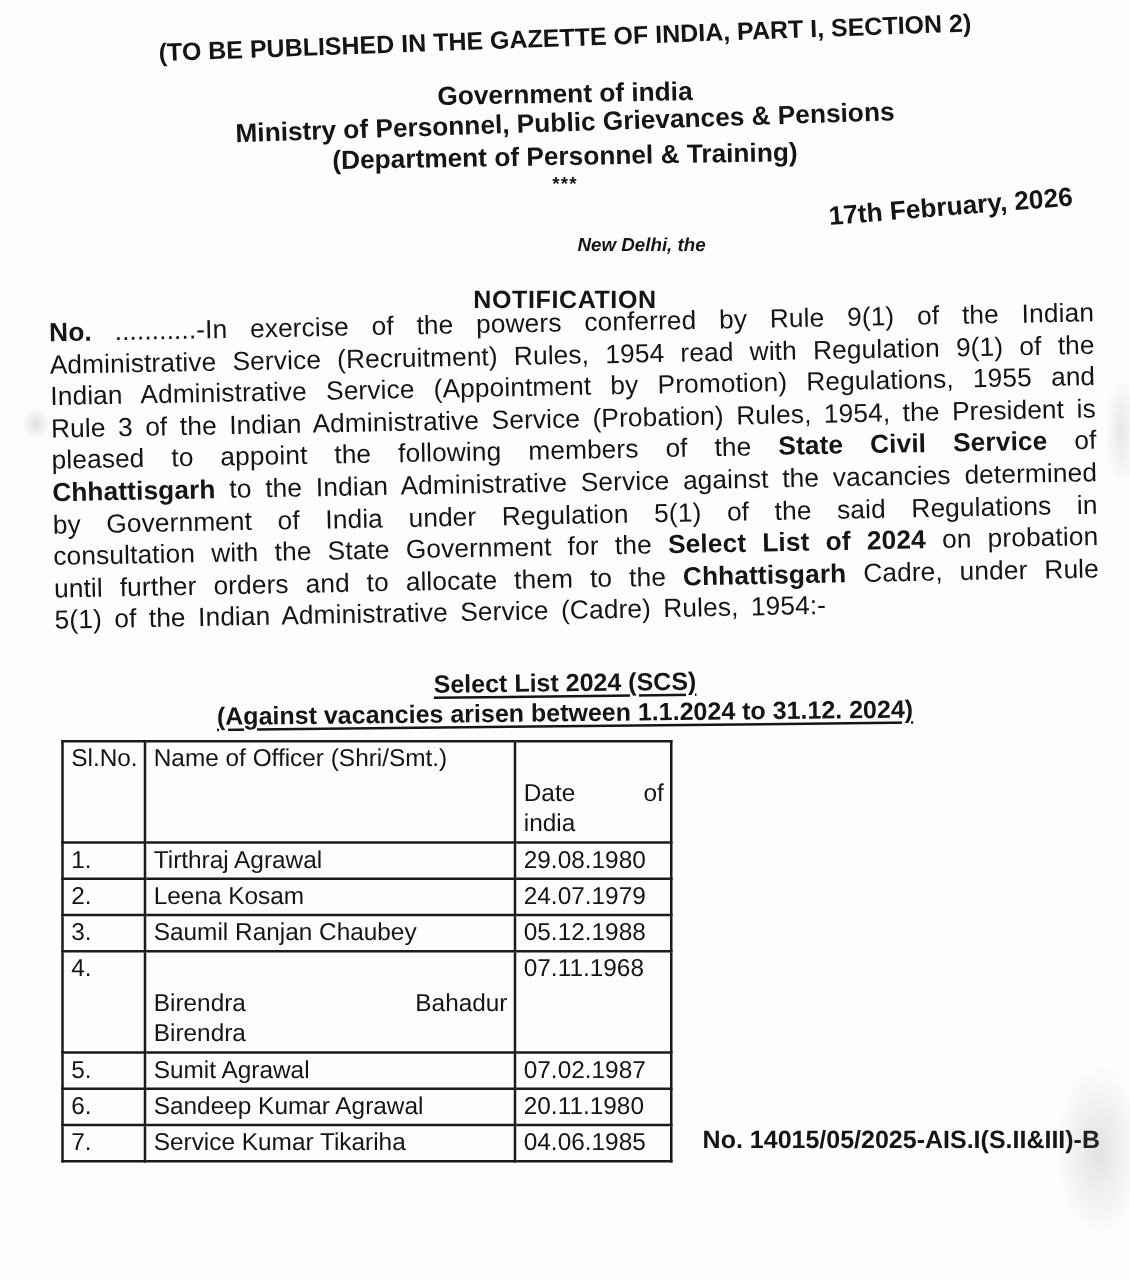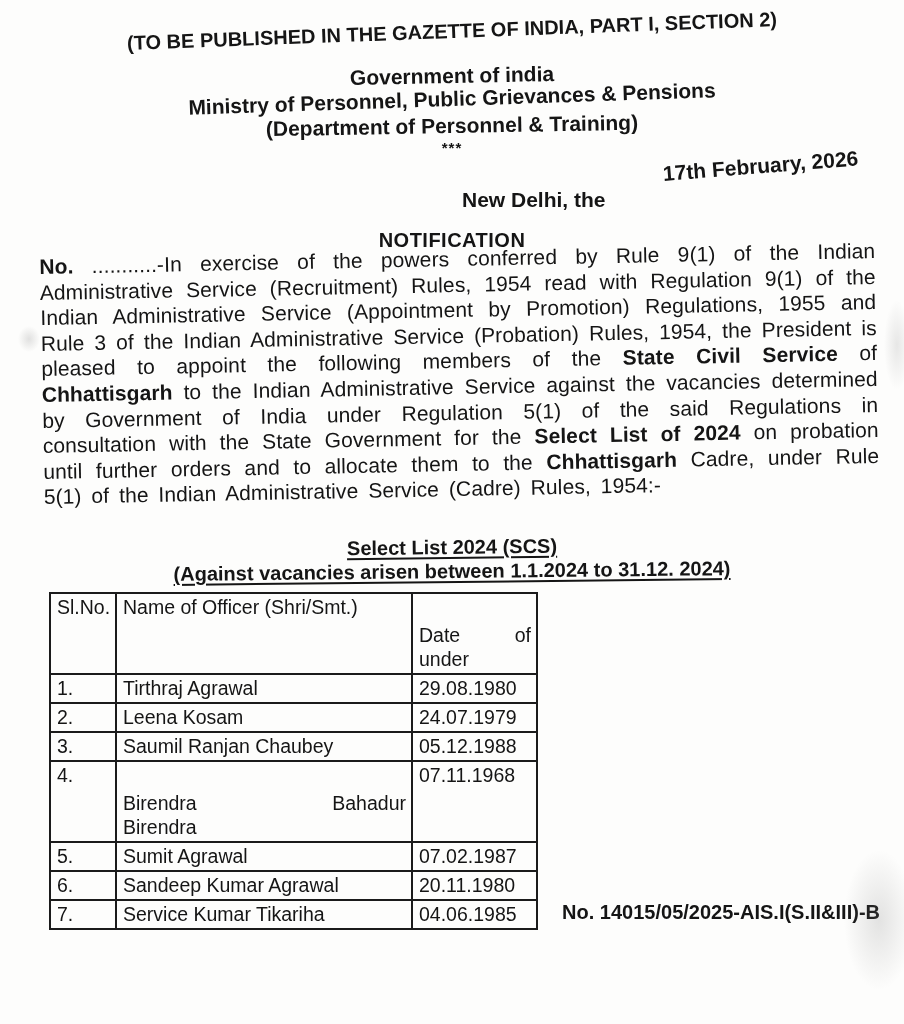--- a/index.html
+++ b/index.html
@@ -15,21 +15,21 @@
     text-align:center; font-weight:bold; white-space:nowrap;
   }
   .h1 { top:20px;  font-size:20px; transform:rotate(-2.1deg); }
   .h2 { top:64px;  font-size:21px; transform:rotate(-1.1deg); }
   .h3 { top:87px;  font-size:21px; transform:rotate(-1.9deg); }
   .h4 { top:114px; font-size:21px; transform:rotate(-1.0deg); }
   .stars { top:139px; font-size:15px; letter-spacing:1px; }
 
   .place {
     position:absolute; left:462px; top:188px;
-    font-size:21px; font-weight:bold; white-space:nowrap;
+    font-size:15px; font-weight:bold; white-space:nowrap;font-style:italic;
   }
   .date {
     position:absolute; left:664px; top:162px;
     font-size:21px; font-weight:bold; white-space:nowrap;
     transform:rotate(-4.6deg); transform-origin:left bottom;
   }
   .notif {
     position:absolute; top:229px; left:0; width:100%;
     text-align:center; font-weight:bold; font-size:20px; letter-spacing:0.5px;
   }
@@ -112,21 +112,21 @@
     <tbody>
         <tr>
           <td>
             <div>Sl.No.</div>
           </td>
           <td>
             <div>Name of Officer (Shri/Smt.)</div>
           </td>
           <td>
             <div class="spread">Date of</div>
-            <div>under</div>
+            <div>india</div>
           </td>
         </tr>
         <tr>
           <td>1.</td>
           <td>
             <div>Tirthraj Agrawal</div>
           </td>
           <td>29.08.1980</td>
         </tr>
         <tr>

